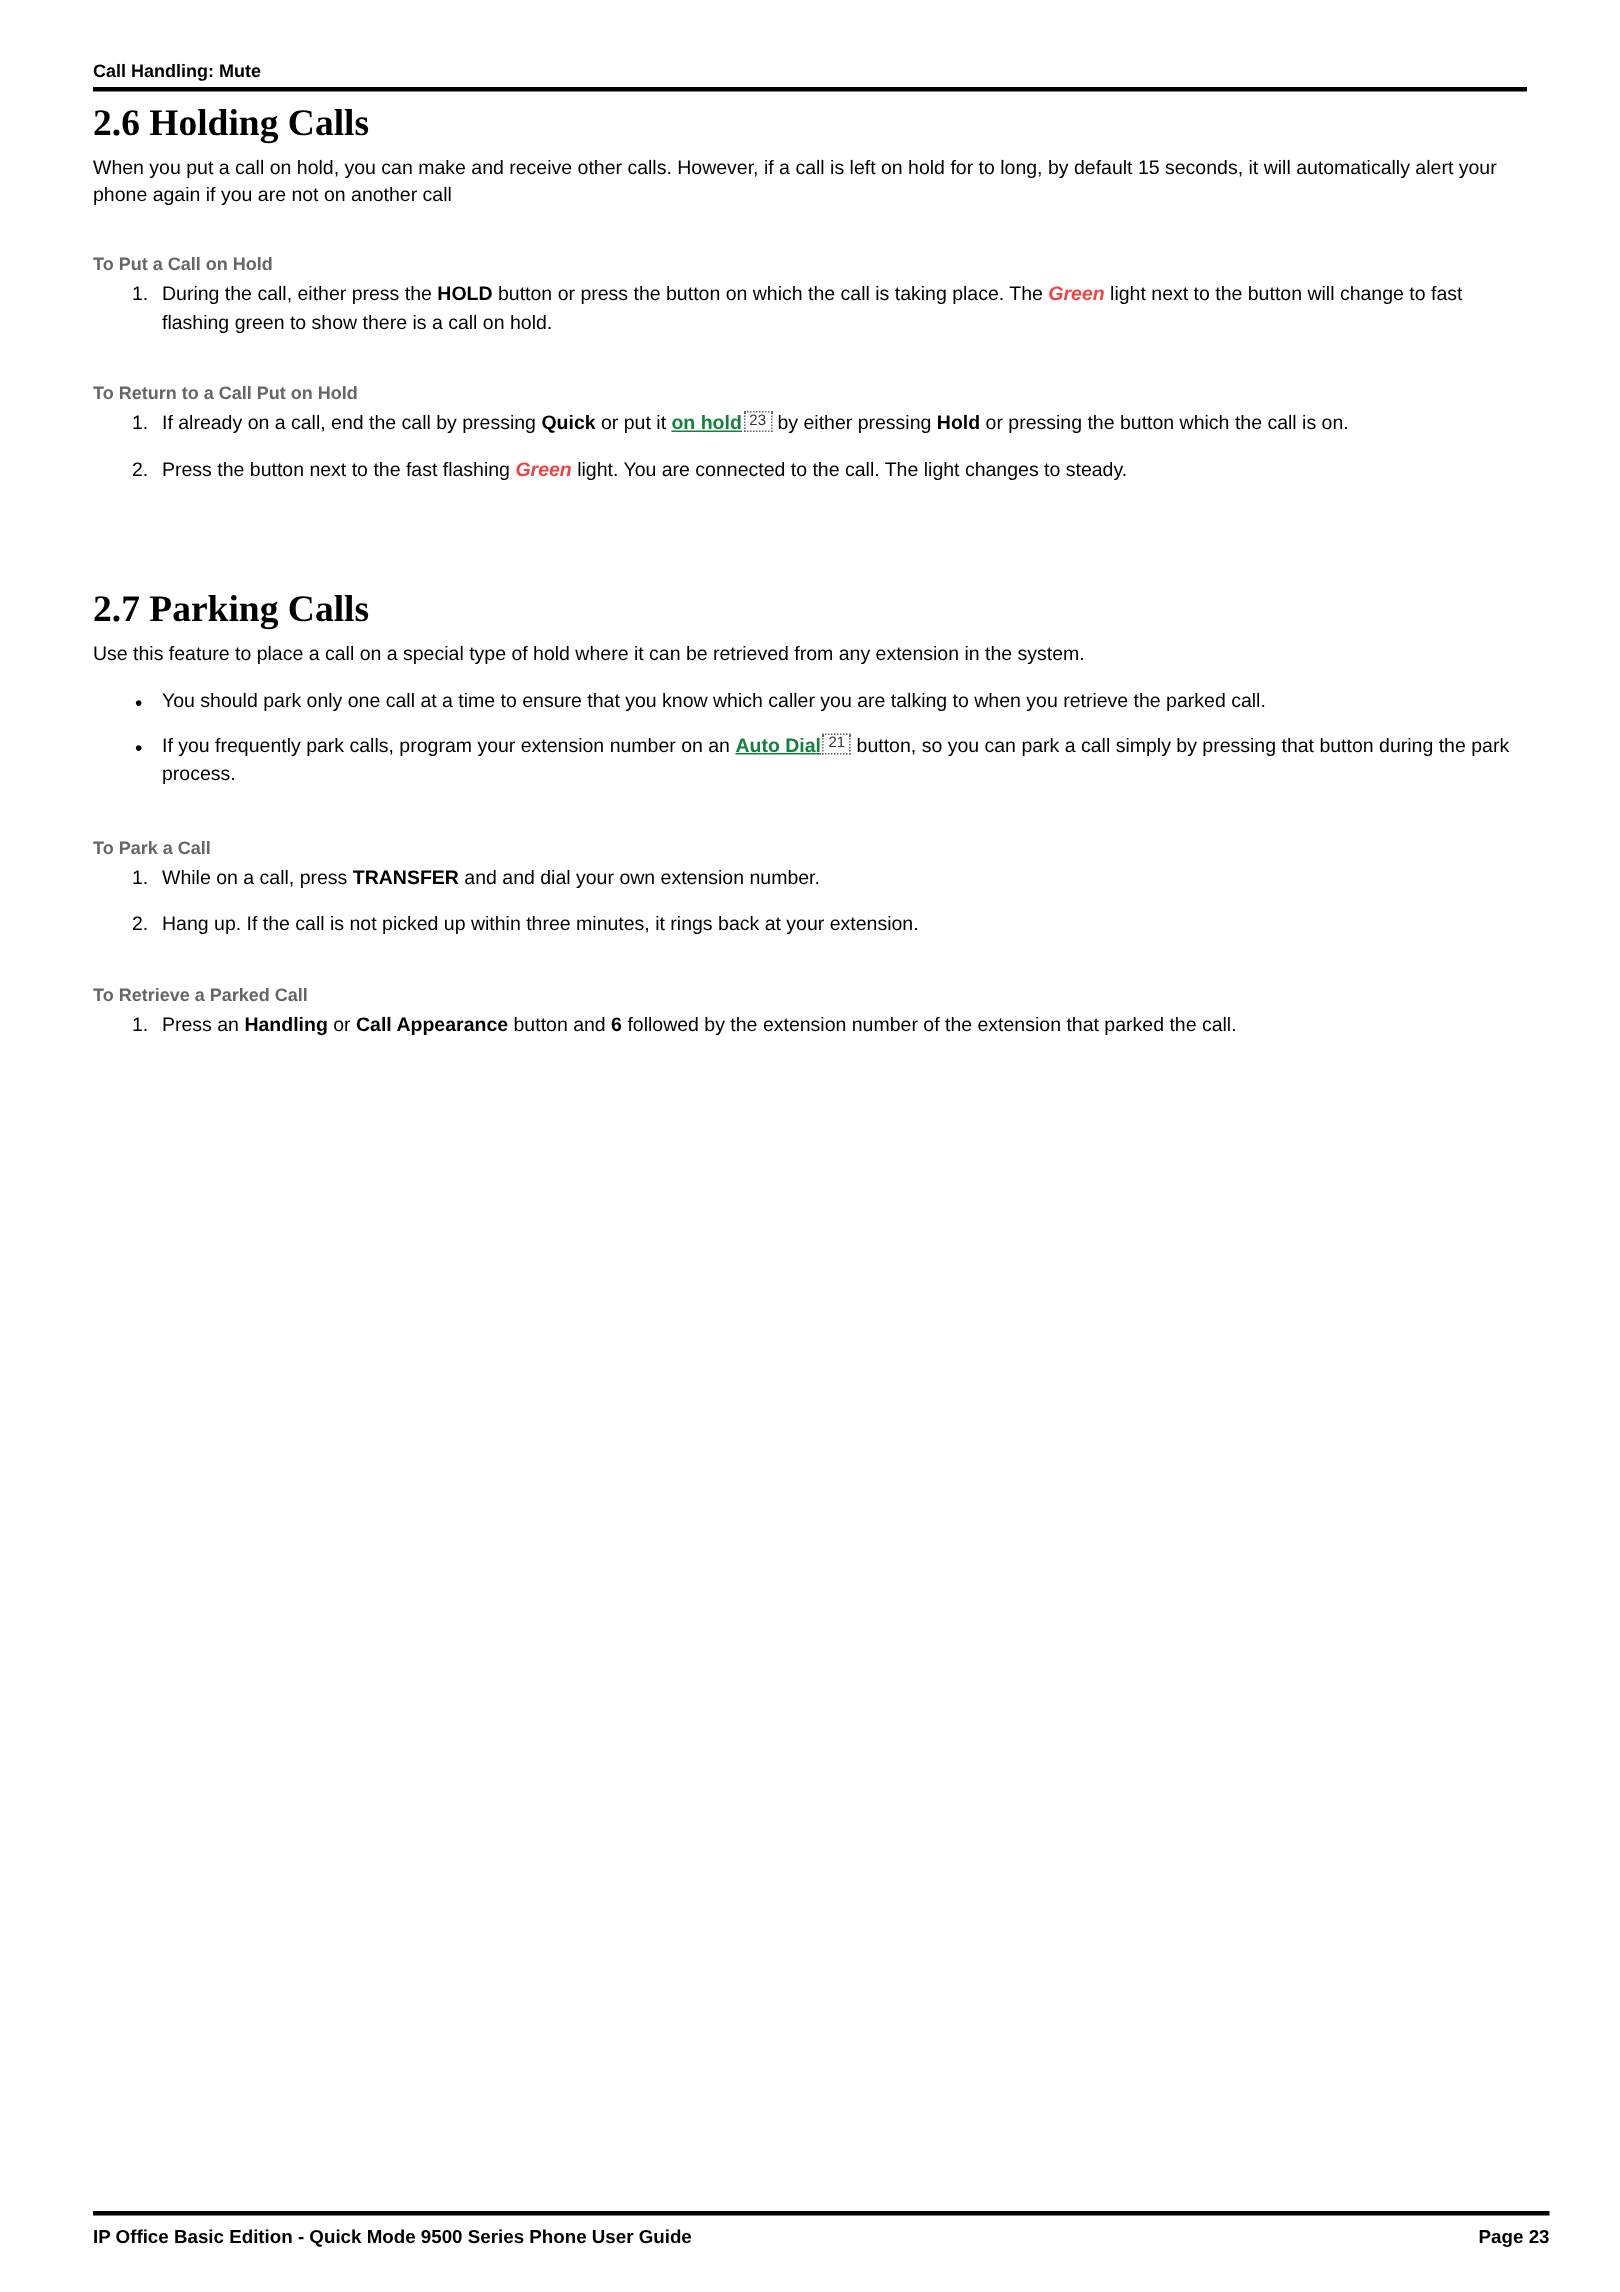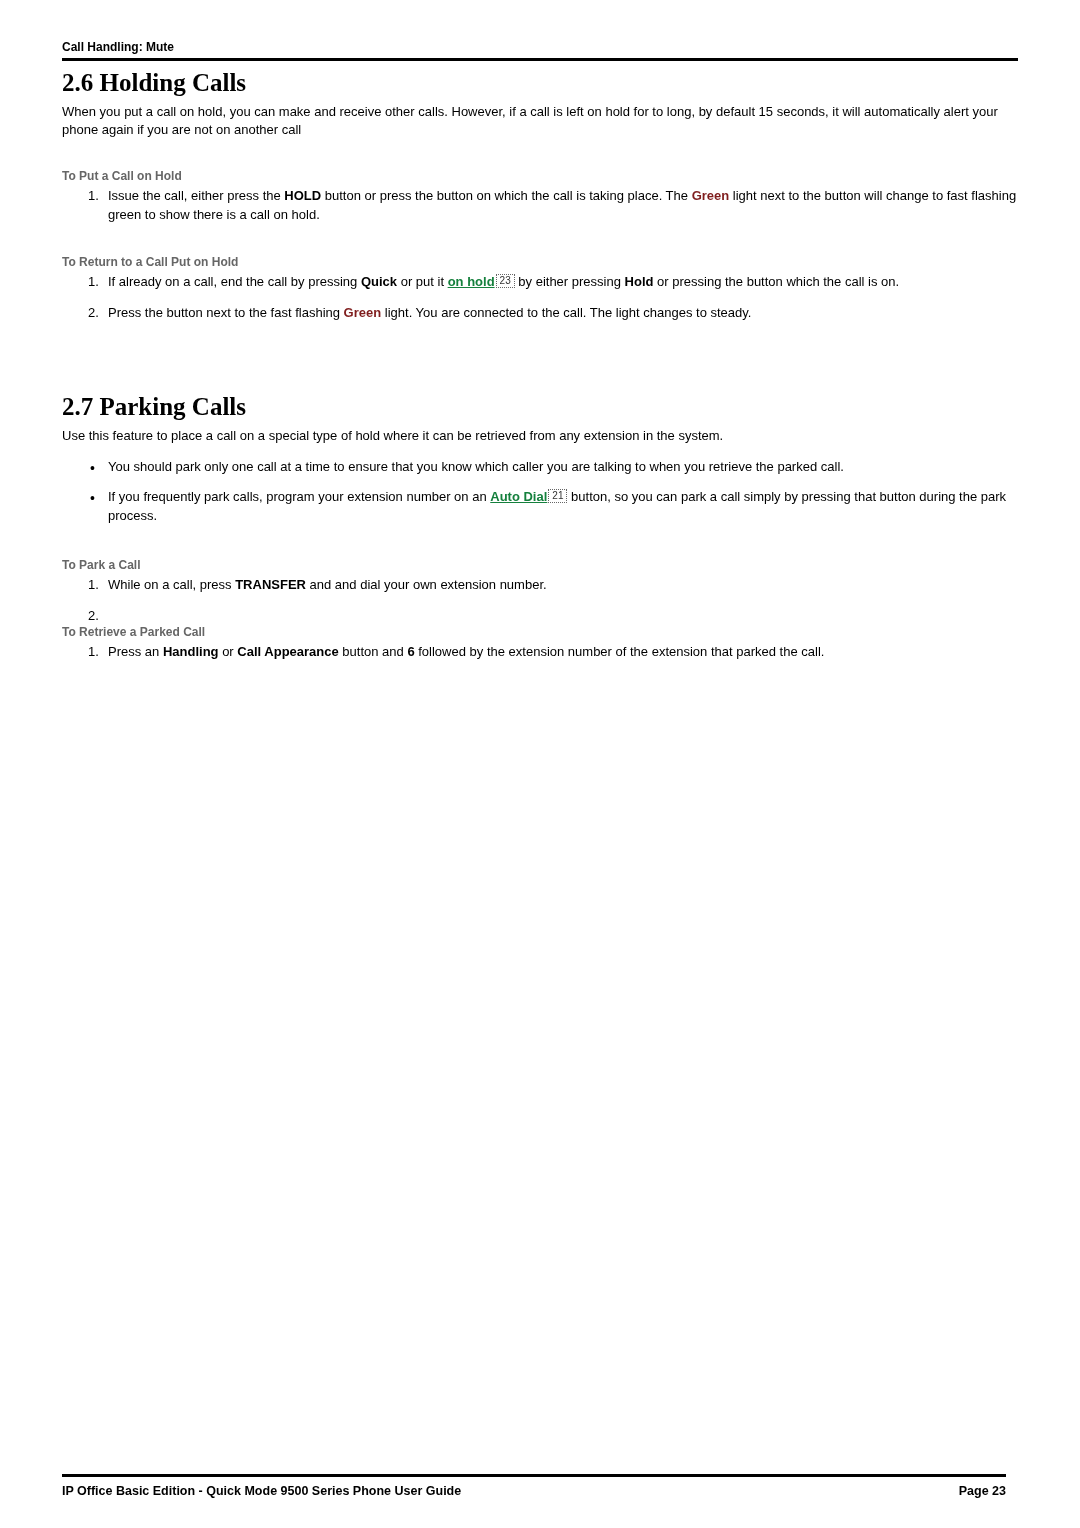--- a/index.html
+++ b/index.html
@@ -69,36 +69,36 @@
     content: "•";
     position: absolute;
     left: -18px;
     font-size: 14px;
   }
   .intro-para {
     font-size: 13px;
     line-height: 1.45;
     margin-bottom: 12px;
   }
-  .green { color: #7f1d1d; font-weight: bold; }
+  .green { color: #ef4444; font-weight: bold; font-style: italic; }
   .link { color: #15803d; text-decoration: underline; font-weight: bold; }
   .ref {
     display: inline-block;
     border: 1px dotted #666;
     font-size: 10px;
     padding: 0 3px;
     vertical-align: text-top;
     color: #333;
     line-height: 12px;
     margin-left: 1px;
   }
   .footer {
     position: absolute;
     left: 62px;
-    right: 74px;
+    right: 47px;
     bottom: 28px;
   }
   .footer-rule {
     border-top: 3px solid #000;
     margin-bottom: 6px;
   }
   .footer-row {
     display: flex;
     justify-content: space-between;
     font-size: 12.5px;
@@ -114,21 +114,21 @@
 <div class="top-rule"></div>
 
 <h2 class="section">2.6 Holding Calls</h2>
 <div class="intro">When you put a call on hold, you can make and receive other calls. However, if a call is left on hold for to long, by default 15 seconds, it will automatically alert your phone again if you are not on another call</div>
 
 <div class="block">
   <div class="subheading">To Put a Call on Hold</div>
   <ol class="numbered">
     <li>
       <span class="num">1.</span>
-      <span>Issue the call, either press the </span><b>HOLD</b><span> button or press the button on which the call is taking place. The </span><span class="green">Green</span><span> light next to the button will change to fast flashing green to show there is a call on hold.</span>
+      <span>During the call, either press the </span><b>HOLD</b><span> button or press the button on which the call is taking place. The </span><span class="green">Green</span><span> light next to the button will change to fast flashing green to show there is a call on hold.</span>
     </li>
   </ol>
 </div>
 
 <div class="block">
   <div class="subheading">To Return to a Call Put on Hold</div>
   <ol class="numbered">
     <li>
       <span class="num">1.</span>
       <span>If already on a call, end the call by pressing </span><b>Quick</b><span> or put it </span><span class="link">on hold</span><span class="ref">23</span><span> by either pressing </span><b>Hold</b><span> or pressing the button which the call is on.</span>
@@ -156,20 +156,21 @@
 
 <div class="block">
   <div class="subheading">To Park a Call</div>
   <ol class="numbered">
     <li>
       <span class="num">1.</span>
       <span>While on a call, press </span><b>TRANSFER</b><span> and and dial your own extension number.</span>
     </li>
     <li>
       <span class="num">2.</span>
+      <span>Hang up. If the call is not picked up within three minutes, it rings back at your extension.</span>
     </li>
   </ol>
 </div>
 
 <div class="block">
   <div class="subheading">To Retrieve a Parked Call</div>
   <ol class="numbered">
     <li>
       <span class="num">1.</span>
       <span>Press an </span><b>Handling</b><span> or </span><b>Call Appearance</b><span> button and </span><b>6</b><span> followed by the extension number of the extension that parked the call.</span>

